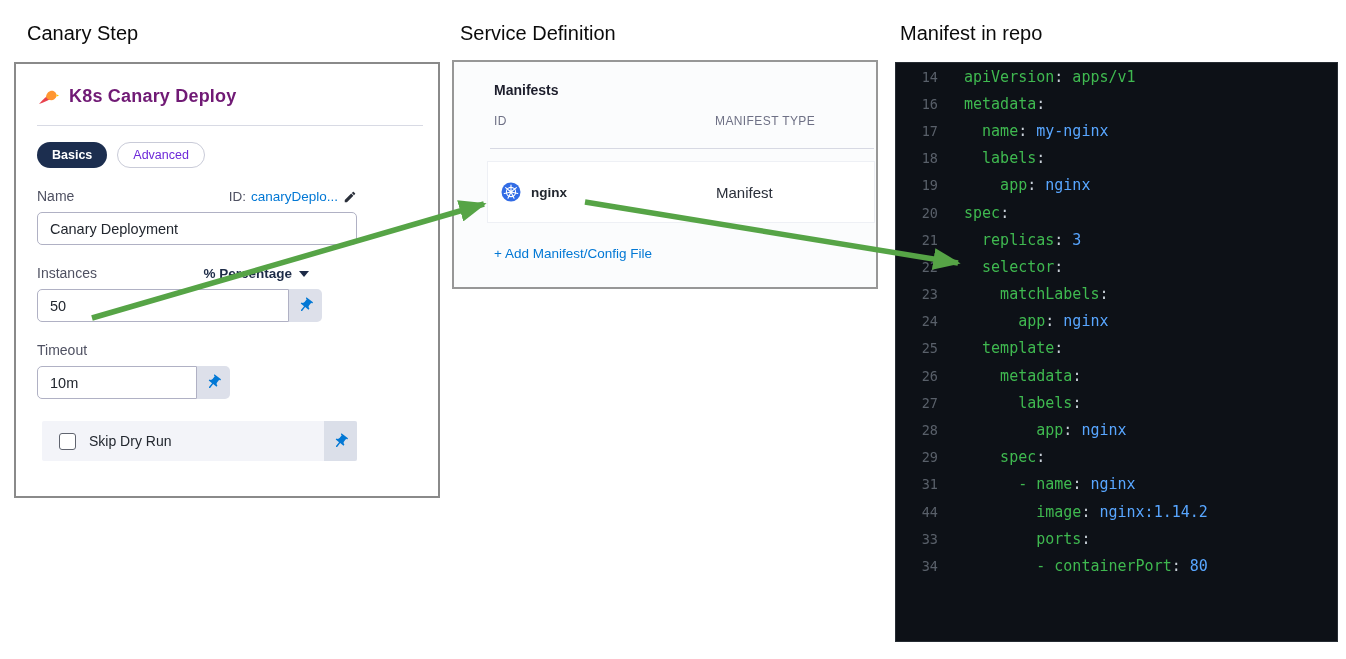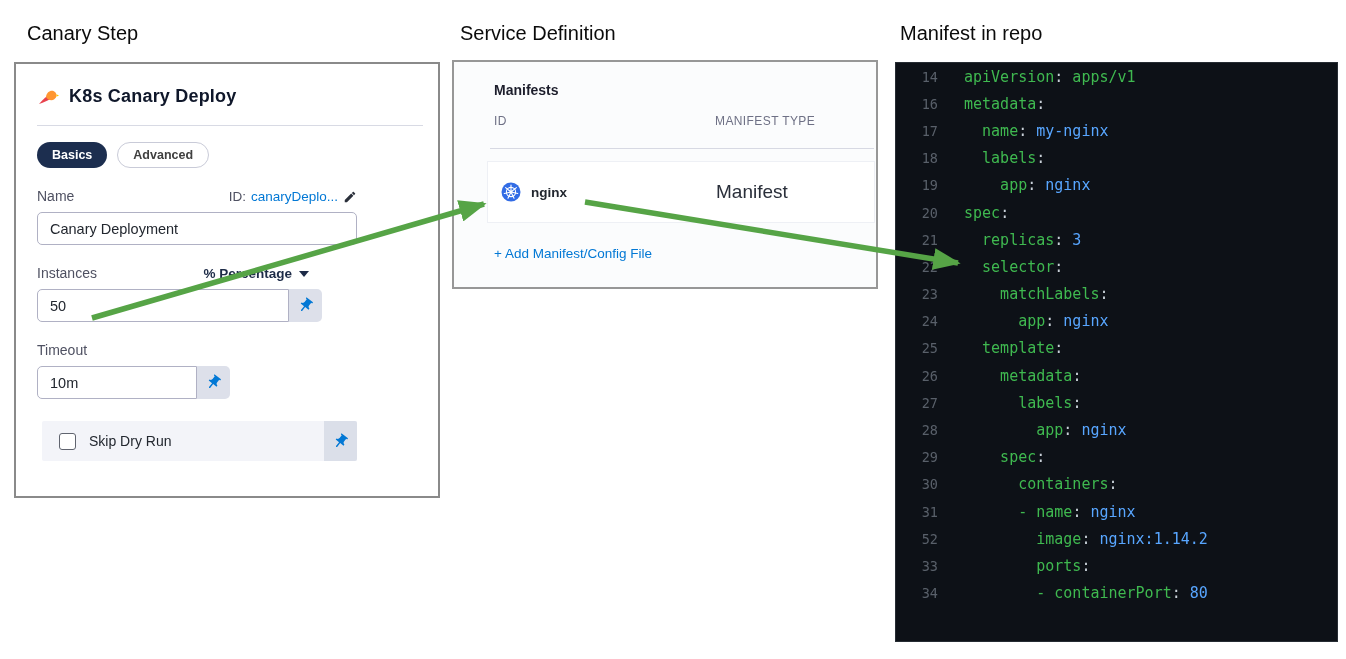--- a/index.html
+++ b/index.html
@@ -13,27 +13,27 @@
   .stage{position:relative;width:1346px;height:659px;background:#fff;overflow:hidden;}
 
   
   .sec-title{position:absolute;top:22px;font-size:20px;color:#0b0b0b;}
   .t1{left:27px;} .t2{left:460px;} .t3{left:900px;}
 
   
   .p1{position:absolute;left:14px;top:62px;width:426px;height:436px;background:#fff;
       border:2px solid #8a8a8a;}
   .p1-header{display:flex;align-items:center;gap:10px;margin:22px 15px 0 21px;}
-  .p1-title{font-size:18px;font-weight:700;color:#0f172a;letter-spacing:.2px;}
+  .p1-title{font-size:18px;font-weight:700;color:#701a75;letter-spacing:.2px;}
   .divider{height:1px;background:#d8dae4;margin:18px 15px 0 21px;}
   .tabs{display:flex;gap:10px;margin:16px 0 1px 21px;}
   .pill{height:26px;display:inline-flex;align-items:center;padding:0 15px;border-radius:14px;
         font-size:12.5px;font-weight:700;cursor:pointer;}
   .pill.active{background:var(--pill-navy,#1c2e4f);color:#fff;}
-  .pill.inactive{background:#fff;border:1px solid #c9cbd8;color:#404040;font-weight:700;}
+  .pill.inactive{background:#fff;border:1px solid #c9cbd8;color:#6d28d9;font-weight:400;}
   .field-row{display:flex;justify-content:space-between;align-items:flex-end;width:320px;margin:20px 0 0 21px;}
   .f-label{font-size:14px;color:#4f5162;}
   .id-group{display:flex;align-items:center;gap:5px;font-size:13.5px;color:#4f5162;}
   .id-link{color:var(--link-blue,#0278d5);cursor:pointer;}
   .pencil{width:14px;height:14px;fill:#2a2f3a;cursor:pointer;}
   .text-input{height:33px;border:1px solid #b0b1c4;border-radius:5px;padding:0 12px;
       font-size:14.5px;color:#22272f;background:#fff;outline:none;width:100%;
       font-family:"Liberation Sans","DejaVu Sans",sans-serif;}
   .solo-input{width:320px;margin:8px 0 0 21px;display:block;}
   .input-group{display:flex;margin:8px 0 0 21px;}
@@ -59,21 +59,21 @@
   .p2{position:absolute;left:452px;top:60px;width:426px;height:229px;background:#fbfcfd;
       border:2px solid #979797;}
   .manifests-title{position:absolute;left:40px;top:20px;font-size:14px;font-weight:700;color:#1d1e2c;}
   .col-id{position:absolute;left:40px;top:52px;font-size:12px;color:#6e7085;letter-spacing:.4px;}
   .col-type{position:absolute;left:261px;top:52px;font-size:12px;color:#6e7085;letter-spacing:.4px;}
   .sep{position:absolute;left:36px;right:2px;top:86px;height:1px;background:#d7d9e3;}
   .mrow{position:absolute;left:33px;top:99px;width:388px;height:62px;background:#fff;
       border:1px solid #eef0f5;display:flex;align-items:center;cursor:pointer;}
   .k8s-svg{width:20px;height:20px;margin-left:13px;flex:none;}
   .mrow-id{margin-left:10px;font-size:13.5px;font-weight:600;color:#22272f;}
-  .mrow-type{position:absolute;left:228px;font-size:19px;color:#2a2f3a;}
+  .mrow-type{position:absolute;left:228px;font-size:15px;color:#2a2f3a;}
   .add-link{position:absolute;left:40px;top:184px;font-size:13.5px;font-weight:500;
       color:var(--link-blue,#0278d5);cursor:pointer;}
 
   
   .p3{position:absolute;left:895px;top:62px;width:443px;height:580px;background:var(--code-bg,#0d1117);
       border:1px solid #262c33;overflow:hidden;
       font-family:"DejaVu Sans Mono","Liberation Mono",monospace;}
   .code-line{display:flex;align-items:center;height:27.2px;}
   .ln{width:42px;text-align:right;color:var(--code-line-number,#59606a);font-size:13.5px;flex:none;}
   .code{margin-left:26px;font-size:15px;white-space:pre;}
@@ -249,29 +249,25 @@
         </div>
         <div class="code-line">
           <span class="ln">28</span>
           <span class="code"><span class="tok-g">        app</span><span class="tok-w">:</span><span class="tok-b"> nginx</span></span>
         </div>
         <div class="code-line">
           <span class="ln">29</span>
           <span class="code"><span class="tok-g">    spec</span><span class="tok-w">:</span></span>
         </div>
         <div class="code-line">
-          <span class="ln">30</span>
-          <span class="code"><span class="tok-g">      containers</span><span class="tok-w">:</span></span>
-        </div>
-        <div class="code-line">
           <span class="ln">31</span>
           <span class="code"><span class="tok-g">      - name</span><span class="tok-w">:</span><span class="tok-b"> nginx</span></span>
         </div>
         <div class="code-line">
-          <span class="ln">52</span>
+          <span class="ln">44</span>
           <span class="code"><span class="tok-g">        image</span><span class="tok-w">:</span><span class="tok-b"> nginx:1.14.2</span></span>
         </div>
         <div class="code-line">
           <span class="ln">33</span>
           <span class="code"><span class="tok-g">        ports</span><span class="tok-w">:</span></span>
         </div>
         <div class="code-line">
           <span class="ln">34</span>
           <span class="code"><span class="tok-g">        - containerPort</span><span class="tok-w">:</span><span class="tok-b"> 80</span></span>
         </div>

